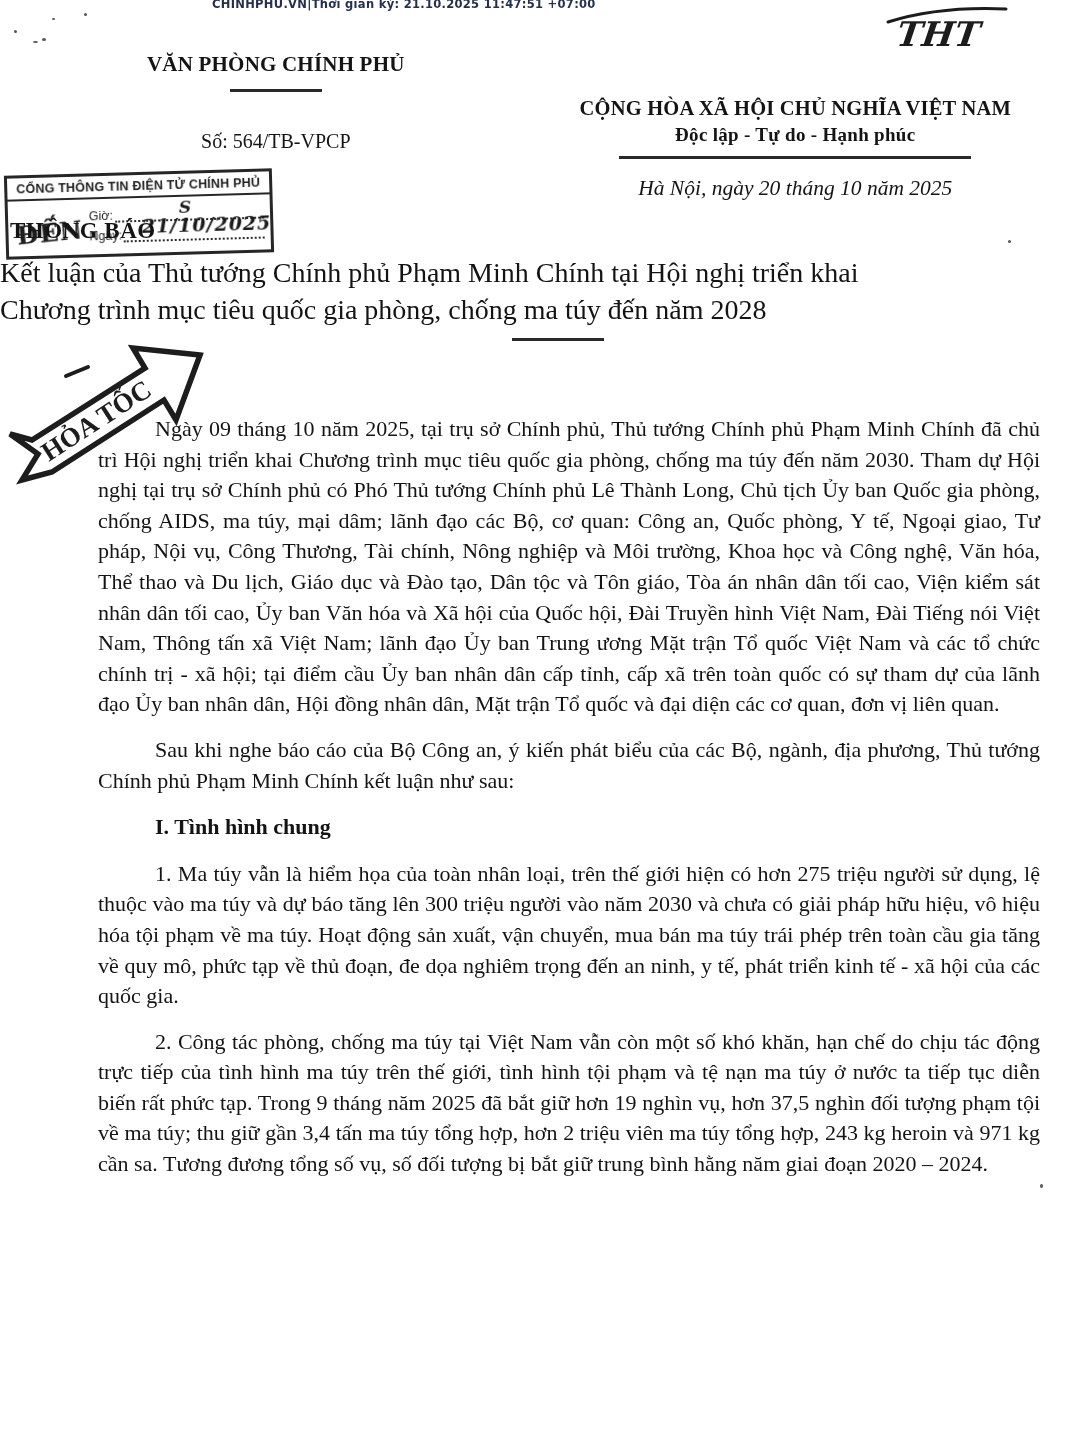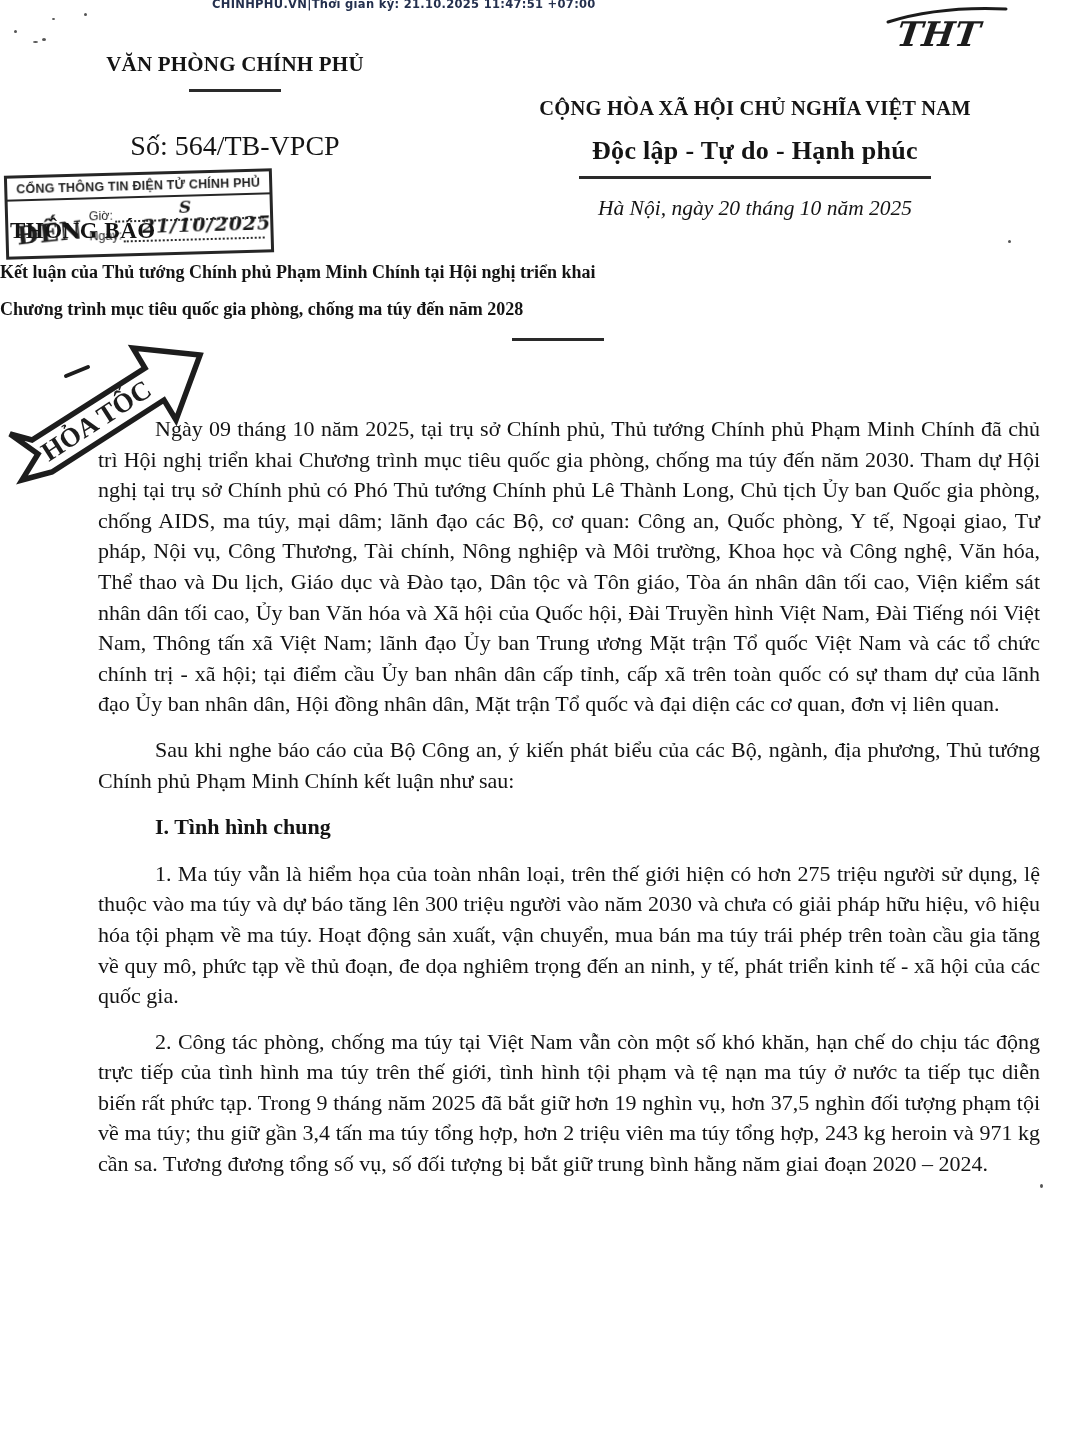--- a/index.html
+++ b/index.html
@@ -24,27 +24,27 @@
   }
 
   
   .tht{position:absolute;left:884px;top:0px;width:130px;height:60px;}
 
   
   .header-row{
     position:absolute;top:52px;left:0;width:1080px;
     display:flex;
   }
-  .hcol-left{width:470px;text-align:center;}
+  .hcol-left{width:470px;text-align:center;padding-left:41px;}
   .hcol-right{width:570px;text-align:center;}
   .issuer{font-size:21px;font-weight:bold;letter-spacing:.2px;}
   .rule-small{width:92px;height:3px;background:#2a2a2a;margin:12px auto 0 auto;}
-  .doc-number{font-size:28px;margin-top:38px;}
+  .doc-number{font-size:20px;margin-top:38px;}
   .motto1{font-size:20.5px;font-weight:bold;letter-spacing:.2px;margin-top:45px;}
-  .motto2{font-size:26px;font-weight:bold;margin-top:16px;letter-spacing:.3px;}
+  .motto2{font-size:19px;font-weight:bold;margin-top:4px;letter-spacing:.3px;}
   .rule-motto{width:352px;height:3px;background:#2a2a2a;margin:10px auto 0 auto;}
   .place-date{font-size:21.5px;font-style:italic;margin-top:17px;}
 
   
   .stamp-box{
     position:absolute;left:5px;top:172px;width:262px;
     border:3px solid #262626;
     transform:rotate(-1.6deg);
     background:rgba(255,255,255,.85);
     color:#1e1e1e;
@@ -71,21 +71,21 @@
   .hand{
     font-family:"DejaVu Serif", serif;font-style:italic;font-weight:bold;
     position:absolute;color:#1b1b1b;white-space:nowrap;
   }
   .hand-gio{left:64px;top:-6px;font-size:17px;}
   .hand-ngay{left:18px;top:-9px;font-size:19px;letter-spacing:1px;}
 
   
   .title-block{position:absolute;top:218px;left:0;width:1080px;text-align:left;}
   .doc-type{font-size:23px;font-weight:bold;letter-spacing:.5px;margin-left:10px;}
-  .subject{font-size:18px;font-weight:bold;margin-top:10px;line-height:37px;}
+  .subject{font-size:28px;font-weight:normal;margin-top:10px;line-height:37px;}
   .rule-subject{width:92px;height:3px;background:#2a2a2a;margin:10px auto 0 auto;margin-left:512px;}
 
   
   .hoatoc{position:absolute;left:4px;top:334px;width:212px;height:152px;}
 
   
   .body-text{
     position:absolute;left:98px;top:414px;width:942px;
     font-size:22px;line-height:30.6px;text-align:justify;
   }

